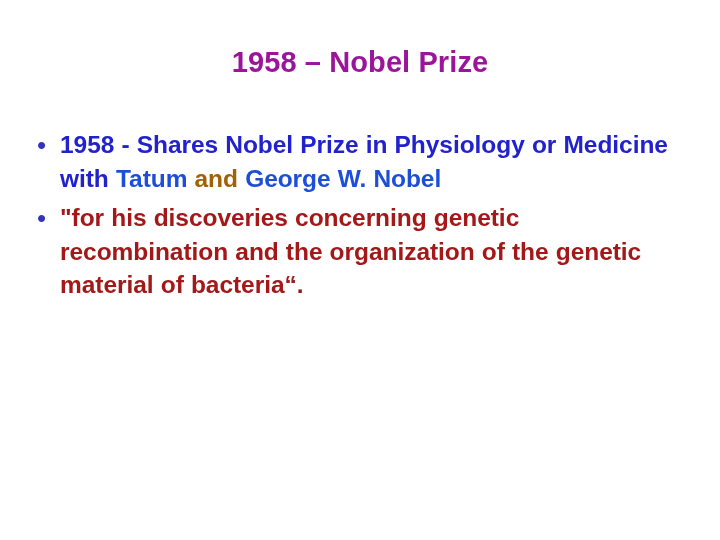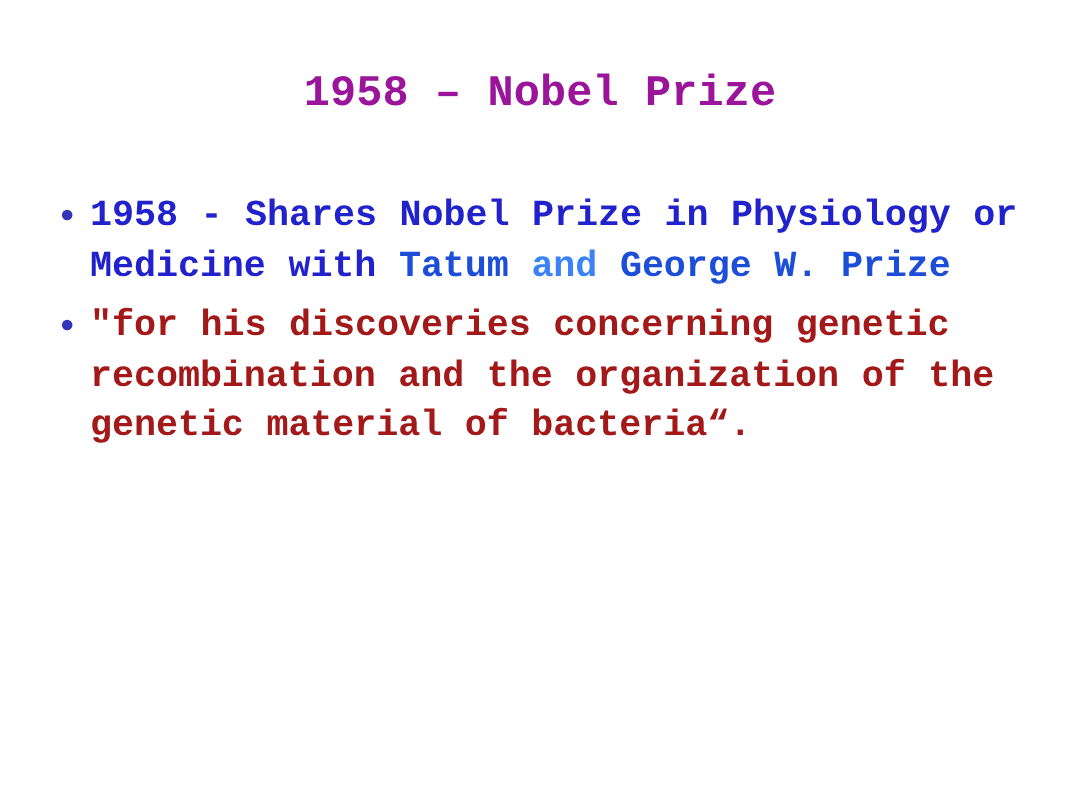--- a/index.html
+++ b/index.html
@@ -14,21 +14,20 @@
     overflow: hidden;
     position: relative;
   }
 
   .slide {
     width: 720px;
     height: 540px;
     position: relative;
     box-sizing: border-box;
     background: #ffffff;
-    font-family: Liberation Mono, monospace;
   }
 
   
   .slide-title {
     position: absolute;
     left: 0;
     top: 46px;
     width: 720px;
     text-align: center;
     font-size: 29px;
@@ -70,36 +69,36 @@
     font-weight: bold;
     line-height: 33.5px;
     letter-spacing: -0.05px;
     word-spacing: 0.4px;
   }
 
   .b1 { color: #2222CC; }
   .b2 { color: #A31818; }
 
   .seg-green { color: #1d4ed8; }
-  .seg-blue  { color: #3b82f6; }
+  .seg-blue  { color: #a16207; }
   .seg-red   { color: #A31818; }
 </style>
 </head>
 <body>
 
 <div class="slide">
 
   <div class="slide-title">1958 – Nobel Prize</div>
 
   <div class="body-area">
 
     <div class="bullet-row">
       <div class="bullet-marker">•</div>
       <div class="bullet-text b1">
-        <span>1958 - Shares Nobel Prize in Physiology or Medicine with </span><span class="seg-green">Tatum</span><span class="seg-blue"> and </span><span class="seg-green">George W. Prize</span>
+        <span>1958 - Shares Nobel Prize in Physiology or Medicine with </span><span class="seg-green">Tatum</span><span class="seg-blue"> and </span><span class="seg-green">George W. Nobel</span>
       </div>
     </div>
 
     <div class="bullet-row">
       <div class="bullet-marker">•</div>
       <div class="bullet-text b2">
         <span class="seg-red">"for his discoveries concerning genetic recombination and the organization of the genetic material of bacteria“.</span>
       </div>
     </div>
 

